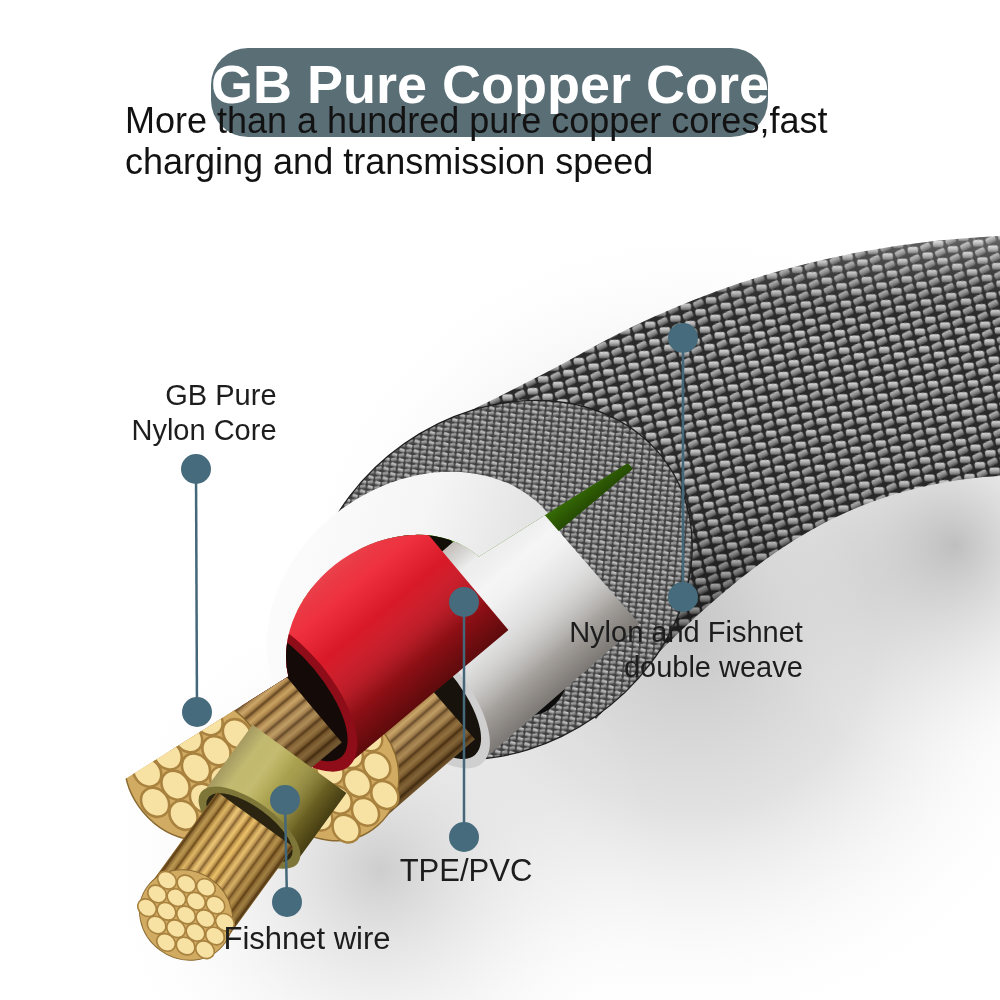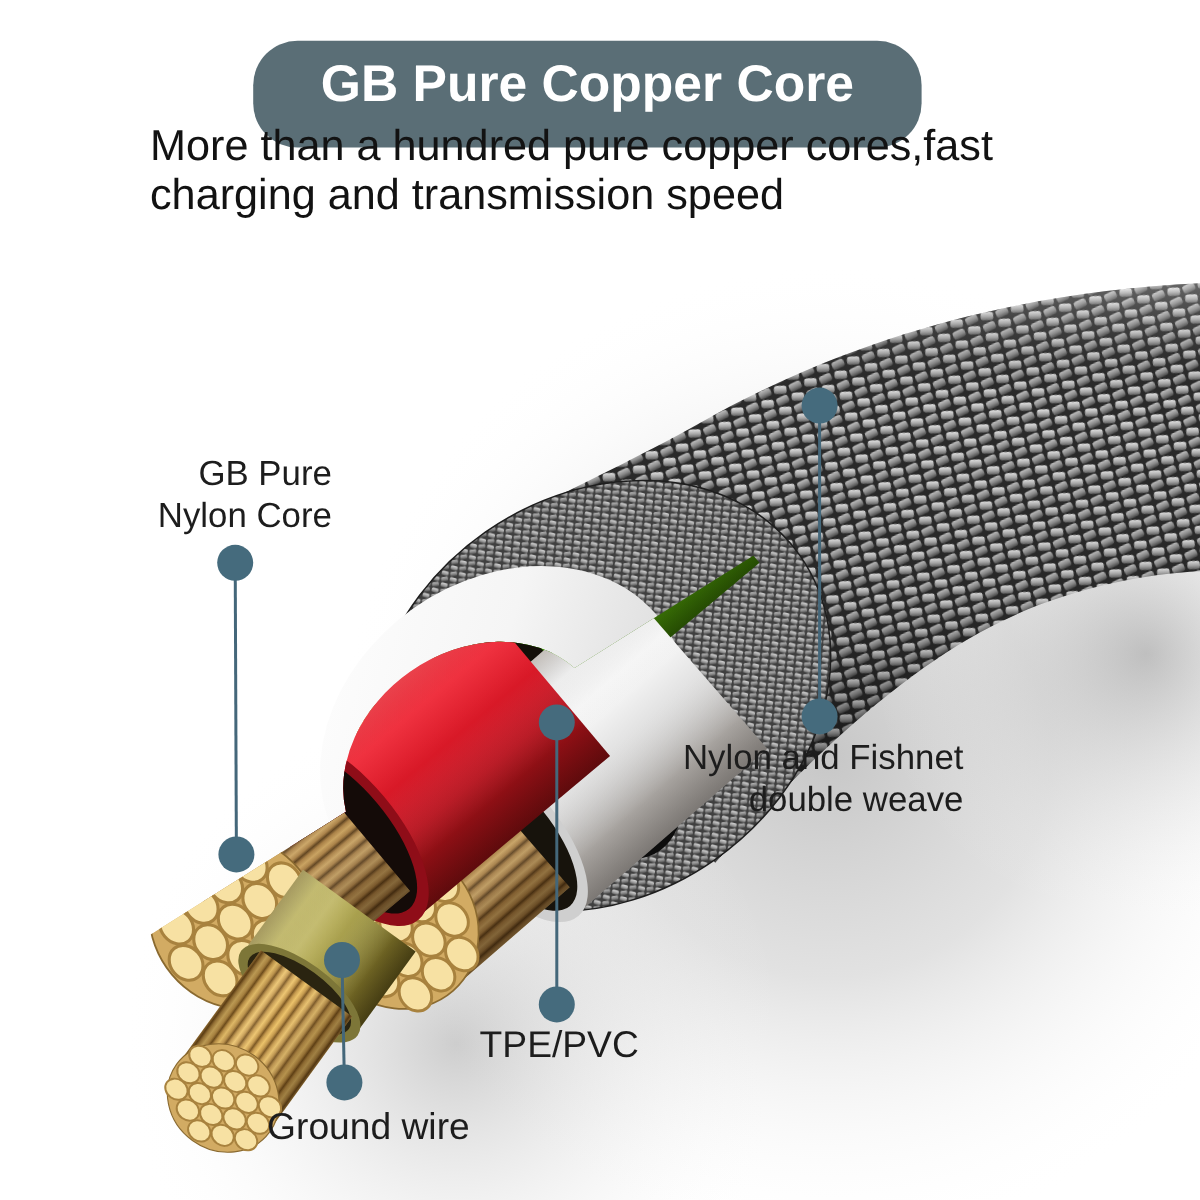--- a/index.html
+++ b/index.html
@@ -1,21 +1,21 @@
 <!DOCTYPE html>
 <html><head>
 <meta charset="utf-8">
 <style>
   html,body{margin:0;padding:0;background:#ffffff;}
   .stage{position:relative;width:1000px;height:1000px;background:#ffffff;overflow:hidden;
          font-family:"Liberation Sans",sans-serif;color:#1d1d1d;}
   .scene{position:absolute;left:0;top:0;width:1000px;height:1000px;}
   .overlay{position:absolute;white-space:nowrap;}
-  .badge{left:211px;top:34px;width:557px;height:89px;border-radius:37px;background:#5a6e76;
-         color:#ffffff;font-size:43px;font-weight:bold;line-height:73px;text-align:center;}
+  .badge{left:211px;top:48px;width:557px;height:89px;border-radius:37px;background:#5a6e76;
+         color:#ffffff;font-size:54px;font-weight:bold;line-height:73px;text-align:center;}
   .subtitle{left:125px;top:100px;width:750px;text-align:left;font-size:36px;line-height:41px;
             color:#121212;white-space:normal;}
   .callout-label{text-align:right;transform:translateX(-50%);color:#1d1d1d;}
   .lbl-copper{left:204px;top:378px;font-size:29px;line-height:35px;}
   .lbl-nylon{left:686px;top:615px;font-size:29px;line-height:35px;}
   .lbl-tpe{left:466px;top:853px;font-size:31px;}
   .lbl-ground{left:307px;top:921px;font-size:31px;}
 </style>
 </head>
 <body>
@@ -252,15 +252,15 @@
   <span>Nylon Core</span>
 </div>
 
 <div class="overlay callout-label lbl-nylon">
   <span>Nylon and Fishnet</span><br>
   <span>double weave</span>
 </div>
 
 <div class="overlay callout-label lbl-tpe">TPE/PVC</div>
 
-<div class="overlay callout-label lbl-ground">Ground wire</div>
+<div class="overlay callout-label lbl-ground">Fishnet wire</div>
 
 </div>
 
 </body></html>

